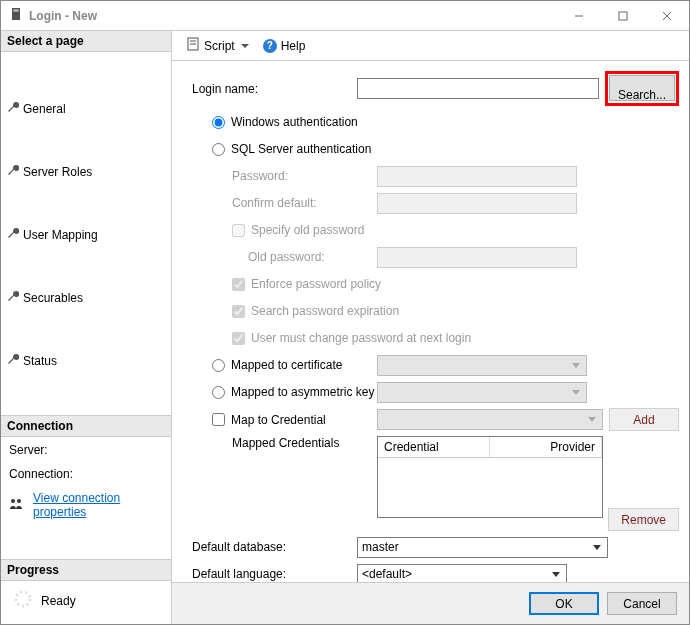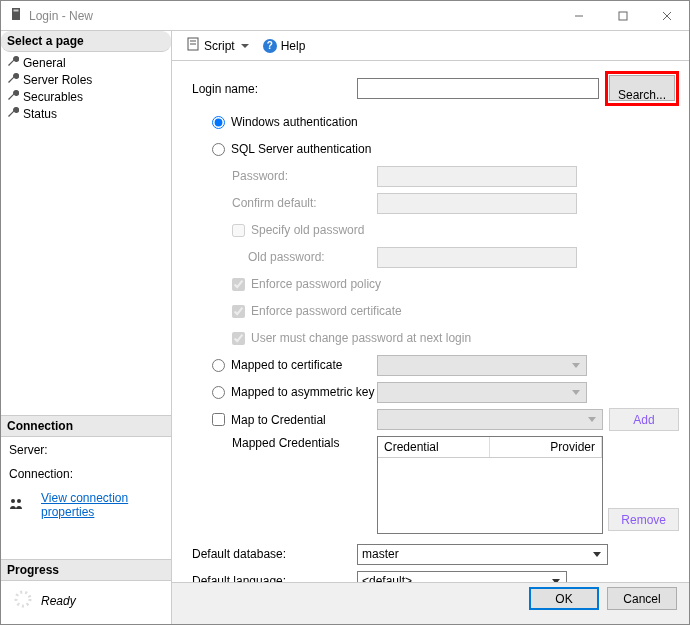--- a/index.html
+++ b/index.html
@@ -1,35 +1,35 @@
 <!DOCTYPE html>
 <html><head>
 <meta charset="utf-8">
 <style>
   * { box-sizing: border-box; font-family: "Segoe UI", Tahoma, sans-serif; font-size: 12px; }
   body { margin: 0; background: #fff; }
   .window { width: 690px; height: 625px; border: 1px solid #888; display: flex; flex-direction: column; background: #fff; }
-  .titlebar { height: 30px; display: flex; align-items: center; padding: 0 0 0 8px; border-bottom: 1px solid #ccc; background: #fff; }
+  .titlebar { height: 30px; display: flex; align-items: center; padding: 0 0 0 8px; border-bottom: 1px solid #ccc; background: #fff; font-weight: bold; }
   .titlebar-icon svg { width: 14px; height: 14px; }
   .titlebar-title { margin-left: 6px; color: #888; flex: 1; }
   .winbtn { width: 44px; height: 30px; display: flex; align-items: center; justify-content: center; color: #666; }
   .winbtn svg { width: 10px; height: 10px; }
   .body { flex: 1; display: flex; overflow: hidden; }
   .left { width: 170px; display: flex; flex-direction: column; background: #fff; }
   .panel-head { background: #e9e9e9; font-weight: bold; padding: 3px 6px; border-top: 1px solid #ccc; border-bottom: 1px solid #ccc; }
-  .left .panel-head:first-child { border-top: none; border-radius: 9px; }
+  .left .panel-head:first-child { border-top: none; }
   .pagelist { padding: 2px 4px; }
-  .page-item { display: flex; align-items: center; gap: 4px; padding: 1px 2px; }
+  .page-item { display: flex; align-items: center; gap: 4px; padding: 1px 2px; margin-top: 46px; }
   .wrench-icon svg { width: 12px; height: 12px; }
   .conn-panel { padding: 6px 6px 10px 8px; }
   .conn-row { margin-bottom: 10px; }
-  .conn-link { display: flex; align-items: center; gap: 18px; margin-top: 9px; }
+  .conn-link { display: flex; align-items: center; gap: 10px; margin-top: 9px; }
   .conn-link a { color: #0066cc; text-decoration: underline; }
   .people-icon svg { width: 14px; height: 14px; }
-  .progress-panel { display: flex; align-items: center; gap: 8px; padding: 8px 8px 12px 12px; font-style: italic; }
+  .progress-panel { display: flex; align-items: center; gap: 8px; padding: 8px 8px 12px 12px; }
   .spinner svg { width: 20px; height: 20px; }
   .spacer-flex { flex: 1; }
   .right { flex: 1; display: flex; flex-direction: column; border-left: 1px solid #ccc; overflow:hidden;}
   .toolbar { height: 30px; display: flex; align-items: center; gap: 6px; padding: 0 10px; border-bottom: 1px solid #ccc; }
   .tb-btn { display: flex; align-items: center; gap: 4px; background: none; border: none; padding: 2px 4px; }
   .tb-icon svg { width: 14px; height: 14px; }
   .help-icon { width: 14px; height: 14px; border-radius: 50%; background: #2a7cd6; color: #fff; display: inline-flex; align-items: center; justify-content: center; font-weight: bold; font-size: 10px; }
   .dropdown-caret { width:0;height:0;border-left:4px solid transparent;border-right:4px solid transparent;border-top:4px solid #555;margin-left:2px;}
   .form-area { flex: 1; padding: 10px 10px 8px 20px; overflow: hidden; }
   .row { display: flex; align-items: center; margin-bottom: 5px; min-height: 22px; }
@@ -43,31 +43,31 @@
     border: 1px solid #7a7a7a; height: 21px; padding: 0 4px; background: #fff;
   }
   .disabled { color: #9c9c9c; }
   .disabled input[type=text], .disabled input[type=password],
   input.disabled-look { background: #f0f0f0; border-color: #ccc; color:#9c9c9c;}
   .check { display: flex; align-items: center; gap: 6px; }
   input[type=checkbox], input[type=radio] { margin:0; }
   input[type=checkbox].dis, input[type=radio].dis { accent-color:#ccc;}
   .btn { height: 23px; border: 1px solid #adadad; background: #e1e1e1; padding: 0 12px; min-width:70px;}
   .btn.default { border: 2px solid #0078d7; background:#e1e1e1;}
-  .btn:disabled { color:#8b5cf6; background:#efefef; border-color:#d0d0d0;}
+  .btn:disabled { color:#7f1d1d; background:#efefef; border-color:#d0d0d0;}
   .search-btn { height:23px; min-width:60px; padding:12px 8px; border:1px solid #adadad; background:#e1e1e1;}
   .highlight { border: 3px solid #ff0000; padding:1px;}
   .combo { display:flex; align-items:center; justify-content:space-between; padding-right:2px;}
   .combo-caret { width:0;height:0;border-left:4px solid transparent;border-right:4px solid transparent;border-top:5px solid #333;margin-right:4px;}
   .combo.disabled-look .combo-caret{border-top-color:#aaa;}
   .combo.disabled-look { background:#e5e5e5; border-color:#bbb; color:#888;}
-  .grid-box { border:1px solid #7a7a7a; height:98px; background:#fff; }
+  .grid-box { border:1px solid #7a7a7a; height:82px; background:#fff; }
   .grid-head { display:flex; border-bottom:1px solid #ccc; background:#fff;}
   .grid-head > div { padding:3px 6px; border-right:1px solid #ddd; }
-  .footer { height: 42px; border-top:1px solid #ccc; display:flex; justify-content:flex-end; gap:8px; padding:4px 12px; background:#f0f0f0;}
+  .footer { height: 42px; border-top:1px solid #ccc; display:flex; align-items:center; justify-content:flex-end; gap:8px; padding:4px 12px; background:#f0f0f0;}
   .login-input { flex:1; margin-right:6px;}
 </style>
 </head>
 <body>
 
 <div class="window">
   <div class="titlebar">
     <span class="titlebar-icon">
       <svg viewBox="0 0 14 14">
           <rect x="3" y="1" width="8" height="12" fill="#555"></rect>
@@ -106,20 +106,26 @@
         <div class="page-item">
           <span class="wrench-icon"><svg viewBox="0 0 12 12">
                 <path d="M9 1a3 3 0 00-2.8 4L1 10l1 1 5-5.2A3 3 0 109 1z" fill="#555"></path>
               </svg></span>
           <span>Server Roles</span>
         </div>
         <div class="page-item">
           <span class="wrench-icon"><svg viewBox="0 0 12 12">
                 <path d="M9 1a3 3 0 00-2.8 4L1 10l1 1 5-5.2A3 3 0 109 1z" fill="#555"></path>
               </svg></span>
+          <span>User Mapping</span>
+        </div>
+        <div class="page-item">
+          <span class="wrench-icon"><svg viewBox="0 0 12 12">
+                <path d="M9 1a3 3 0 00-2.8 4L1 10l1 1 5-5.2A3 3 0 109 1z" fill="#555"></path>
+              </svg></span>
           <span>Securables</span>
         </div>
         <div class="page-item">
           <span class="wrench-icon"><svg viewBox="0 0 12 12">
                 <path d="M9 1a3 3 0 00-2.8 4L1 10l1 1 5-5.2A3 3 0 109 1z" fill="#555"></path>
               </svg></span>
           <span>Status</span>
         </div>
       </div>
       <div class="spacer-flex"></div>
@@ -204,21 +210,21 @@
         </div>
         <div class="row indent2 disabled">
           <label class="check">
               <input type="checkbox" class="dis" checked="" disabled="" style="">
               <span>Enforce password policy</span>
             </label>
         </div>
         <div class="row indent2 disabled">
           <label class="check">
               <input type="checkbox" class="dis" checked="" disabled="" style="">
-              <span>Enforce password certificate</span>
+              <span>Search password expiration</span>
             </label>
         </div>
         <div class="row indent2 disabled">
           <label class="check">
               <input type="checkbox" class="dis" checked="" disabled="" style="">
               <span>User must change password at next login</span>
             </label>
         </div>
         <div class="row indent1">
           <label class="check" style="width:165px;">

